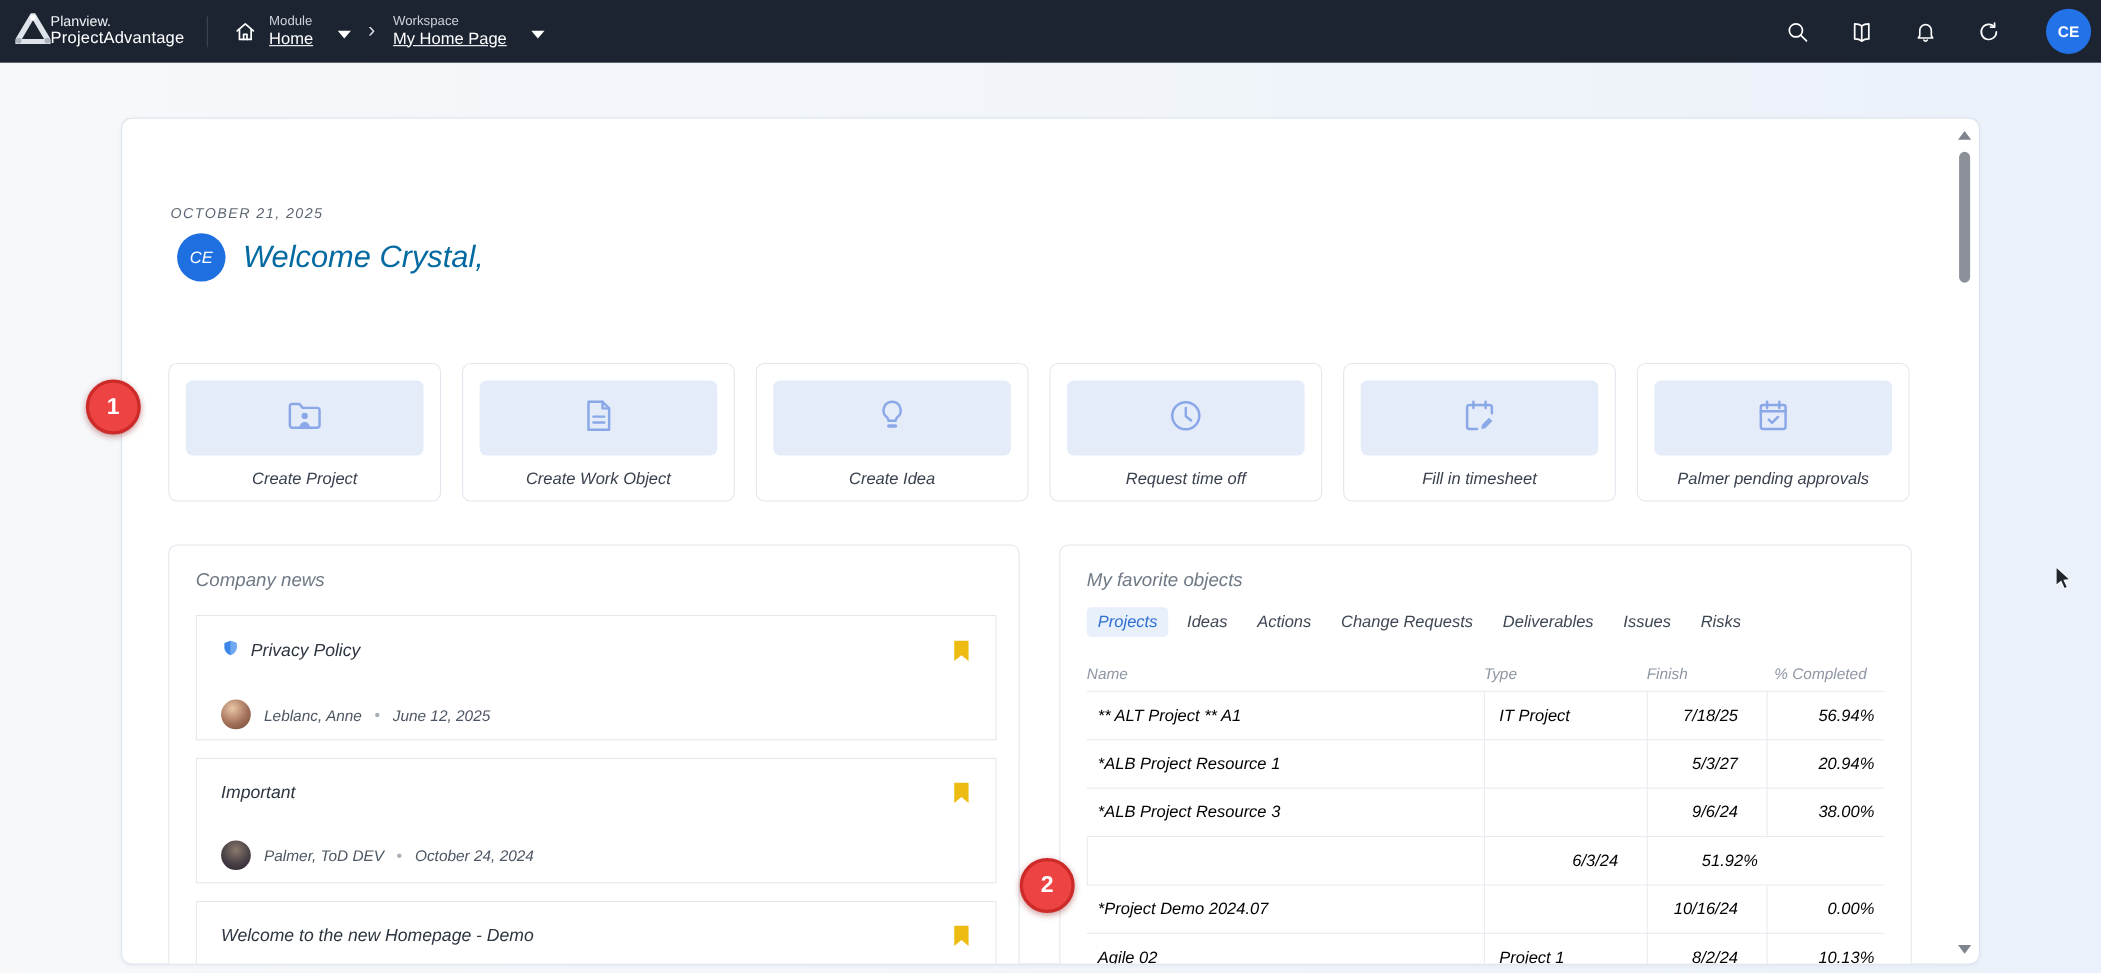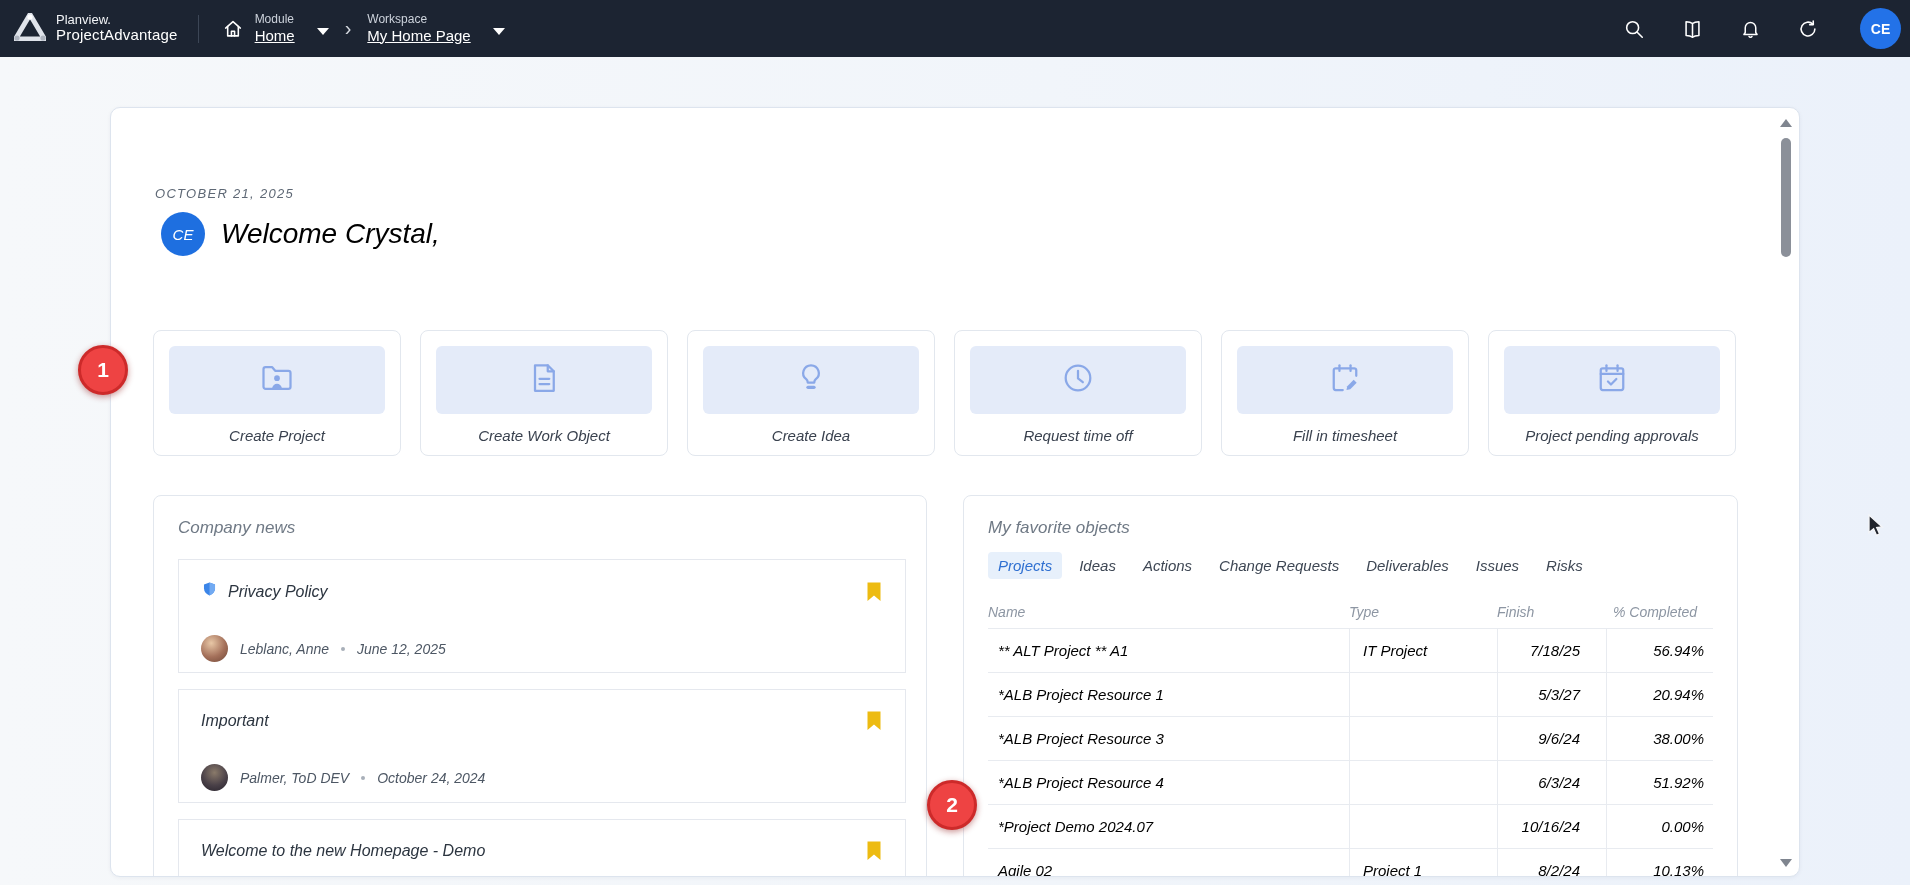--- a/index.html
+++ b/index.html
@@ -4,21 +4,21 @@
 <style>
   * { margin:0; padding:0; box-sizing:border-box; }
   html,body { width:1910px; height:885px; }
   body { font-family:"Liberation Sans", sans-serif; overflow:hidden; }
   .screen { position:relative; width:1910px; height:885px; overflow:hidden;
             background:linear-gradient(90deg,#f6f8fa 0%,#f1f5fa 55%,#ebf1fa 100%); }
 
   
   .topbar { position:absolute; top:0; left:0; width:1910px; height:57px;
             background:#1c2432; display:flex; align-items:center; color:#fff; }
-  .brand { display:flex; align-items:center; gap:10px; padding-left:14px; }
+  .brand { display:flex; align-items:center; padding-left:14px; }
   .brand-text { line-height:1.1; }
   .brand-line1 { font-size:13px; color:#f2f4f7; }
   .brand-line2 { font-size:15px; color:#fff; letter-spacing:.2px; }
   .tb-divider { width:1px; height:28px; background:#3c4656; margin:0 22px 0 20px; }
   .nav-group { display:flex; align-items:center; gap:10px; cursor:pointer; }
   .nav-block { display:flex; flex-direction:column; line-height:1.25; }
   .nav-label { font-size:12px; color:#cdd3dc; }
   .nav-value { font-size:15px; color:#fff;text-decoration:underline; }
   .caret-down { width:0; height:0; border-left:6px solid transparent; border-right:6px solid transparent;
                 border-top:7px solid #fff; margin-left:12px; margin-top:6px; }
@@ -33,21 +33,21 @@
   
   .main-card { position:absolute; left:110px; top:107px; width:1690px; height:770px;
                background:#fff; border:1px solid #dde4ee; border-radius:10px; overflow:hidden;
                box-shadow:0 1px 4px rgba(25,39,70,.05);font-style:italic; }
 
   .date-line { position:absolute; left:44px; top:78px; font-size:13px; letter-spacing:1.3px;
                color:#5e6875; }
   .welcome-row { position:absolute; left:50px; top:104px; display:flex; align-items:center; gap:16px; }
   .welcome-avatar { width:44px; height:44px; border-radius:50%; background:#1e6fe0; color:#fff;
                     display:flex; align-items:center; justify-content:center; font-size:15px; }
-  .welcome-text { font-size:28px; color:#000000; }
+  .welcome-text { font-size:28px; color:#0369a1; }
 
   
   .actions-row { position:absolute; left:42px; top:222px; display:flex; gap:19px; }
   .action-card { width:248px; height:126px; background:#fff; border:1px solid #e2e7ee; border-radius:8px;
                  padding:15px 15px 0 15px; cursor:pointer; }
   .action-tile { height:68px; background:#e4ebf9; border-radius:6px; display:flex;
                  align-items:center; justify-content:center; }
   .action-tile svg { stroke:#8aa8e8; fill:none; stroke-width:1.5; stroke-linecap:round; stroke-linejoin:round; }
   .action-label { text-align:center; margin-top:13px; font-size:15px; color:#39414e; }
 
@@ -269,21 +269,21 @@
           <span>
             <svg width="36" height="36" viewBox="0 0 24 24">
               <rect x="4.5" y="5.5" width="15" height="14.5" rx="1.3"></rect>
               <line x1="8.3" y1="3.5" x2="8.3" y2="7.3"></line>
               <line x1="15.7" y1="3.5" x2="15.7" y2="7.3"></line>
               <line x1="4.5" y1="9.3" x2="19.5" y2="9.3"></line>
               <path d="M9.3 14.3 L11.3 16.3 L14.9 12.7"></path>
             </svg>
           </span>
         </div>
-        <div class="action-label">Project pending approvals</div>
+        <div class="action-label">Palmer pending approvals</div>
       </div>
     </div>
 
     <div class="bottom-row">
 
       <div class="panel panel-news">
         <div class="panel-title">Company news</div>
         <div class="news-list">
 
           <div class="news-item">
@@ -379,21 +379,20 @@
             <div class="c-finish">5/3/27</div>
             <div class="c-pct">20.94%</div>
           </div>
           <div class="tbl-grid tbl-row">
             <div class="c-name">*ALB Project Resource 3</div>
             <div class="c-type"></div>
             <div class="c-finish">9/6/24</div>
             <div class="c-pct">38.00%</div>
           </div>
           <div class="tbl-grid tbl-row">
-            <div class="c-name">*ALB Project Resource 4</div>
             <div class="c-type"></div>
             <div class="c-finish">6/3/24</div>
             <div class="c-pct">51.92%</div>
           </div>
           <div class="tbl-grid tbl-row">
             <div class="c-name">*Project Demo 2024.07</div>
             <div class="c-type"></div>
             <div class="c-finish">10/16/24</div>
             <div class="c-pct">0.00%</div>
           </div>

